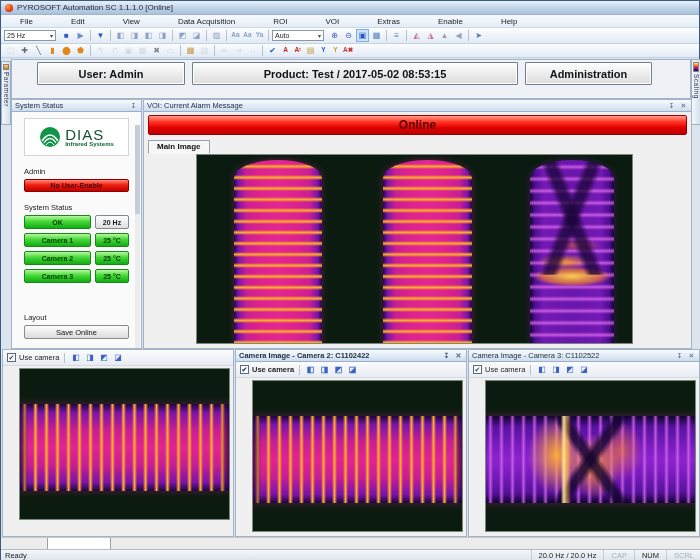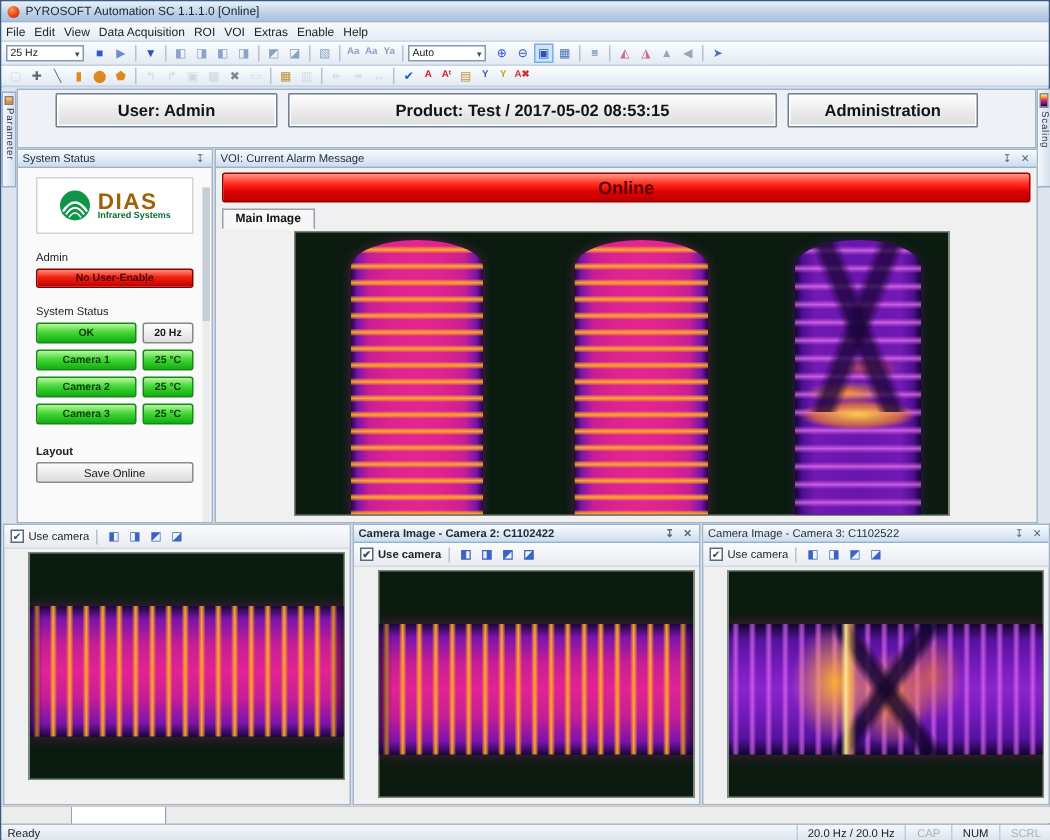--- a/index.html
+++ b/index.html
@@ -9,21 +9,21 @@
     background:#d8e2ee; }
 
   
   .titlebar { height:14px; background:linear-gradient(#e8f1fa,#bcd0e6 60%,#aac2dc);
     display:flex; align-items:center; gap:4px; padding:0 4px; font-size:8px; color:#1a2435;
     border-bottom:1px solid #9fb4cc; }
   .app-icon { width:8px; height:8px; border-radius:50%;
     background:radial-gradient(circle at 35% 30%, #ff9a4a, #e03010 70%, #8a1000); flex:0 0 8px; }
   .menubar { height:13px; background:linear-gradient(#f7fafd,#e4ecf6); display:flex;
     align-items:center; font-size:8px; color:#222; border-bottom:1px solid #ccd8e6; }
-  .menu-item { padding:0 3px; height:100%; display:flex; align-items:center; cursor:default; }
+  .menu-item { padding:0 19px; height:100%; display:flex; align-items:center; cursor:default; }
   .toolbar { height:16px; background:linear-gradient(#fbfdfe,#e2eaf4); border-bottom:1px solid #c4d2e2;
     display:flex; align-items:center; padding:0 3px; gap:1px; }
   .toolbar.second { height:14px; }
   .tb-combo { width:52px; height:11px; background:#fff; border:1px solid #8798ac; font-size:7px;
     color:#222; display:flex; align-items:center; justify-content:space-between; padding:0 2px; margin-right:3px; }
   .tb-combo .dd { color:#446; font-size:6px; }
   .tb-icon { width:13px; height:13px; display:inline-flex; align-items:center; justify-content:center;
     font-size:8px; line-height:1; cursor:default; }
   .tb-icon.txt { font-size:6.5px; font-weight:bold; width:auto; min-width:11px; padding:0 1px; }
   .tb-icon.dim { opacity:.35; }
@@ -55,35 +55,35 @@
     display:flex; align-items:center; justify-content:center; border-radius:1px; cursor:default; }
 
   
   #system-panel { top:98px; left:10px; width:131px; height:250px; background:#fafafa; }
   #system-panel .content { position:relative; padding:6px 12px 0 12px; height:237px; }
   .scrollbar-v { position:absolute; right:1px; top:13px; bottom:1px; width:5px; background:#ececec; }
   .scrollbar-v .thumb { position:absolute; top:0; left:0; right:0; height:40%; background:#c6cdd6; }
   .logo-box { height:38px; background:#fff; border:1px solid #d4d4d4; display:flex;
     align-items:center; justify-content:center; gap:4px; margin-bottom:11px; }
   .logo-text { text-align:left; }
-  .logo-brand { font-size:15px; font-weight:bold; color:#a16207; letter-spacing:1px; line-height:13px; }
+  .logo-brand { font-size:15px; font-weight:normal; color:#14532d; letter-spacing:1px; line-height:13px; }
   .logo-sub { font-size:6px; font-weight:bold; color:#0d6a36; }
   .ss-label { font-size:7.5px; color:#222; margin-bottom:3px; }
   .alarm-btn { height:13px; background:linear-gradient(#ff8a7a,#f02010 45%,#c00000);
     border:1px solid #8a0000; border-radius:2px; color:#4a0000; font-size:7px; font-weight:bold;
     display:flex; align-items:center; justify-content:center; margin-bottom:11px; cursor:default; }
   .ss-row { display:flex; gap:4px; margin-bottom:4px; height:14px; }
   .ss-btn { flex:1; background:linear-gradient(#b8f79e,#46d838 45%,#12ac12);
     border:1px solid #158a1a; border-radius:2px; color:#043c04; font-size:7px; font-weight:bold;
     display:flex; align-items:center; justify-content:center; cursor:default; }
   .ss-val { width:34px; display:flex; align-items:center; justify-content:center;
     font-size:7px; font-weight:bold; border-radius:2px; cursor:default; }
   .ss-val.green { background:linear-gradient(#b8f79e,#46d838 45%,#12ac12); border:1px solid #158a1a; color:#043c04; }
   .ss-val.neutral { background:linear-gradient(#ffffff,#dedede); border:1px solid #808890; color:#1a1a1a; }
-  .layout-label { margin-top:13px;font-weight:bold; }
+  .layout-label { margin-top:30px; }
   .std-btn { height:14px; background:linear-gradient(#fdfdfd,#dcdcdc); border:1px solid #8a8a8a;
     border-radius:2px; font-size:7.5px; color:#111; display:flex; align-items:center;
     justify-content:center; margin-top:2px; cursor:default; }
 
   
   #voi-panel { top:98px; left:142px; width:549px; height:250px; }
   .error-bar { margin:3px 4px 0 4px; height:20px; border:1px solid #9a0000; border-radius:2px;
     background:linear-gradient(#ff9a8a,#ff3020 35%,#e00000 65%,#bc0000);
     display:flex; align-items:center; justify-content:center;
     font-size:12px; font-weight:bold; color:#5a0000; }

